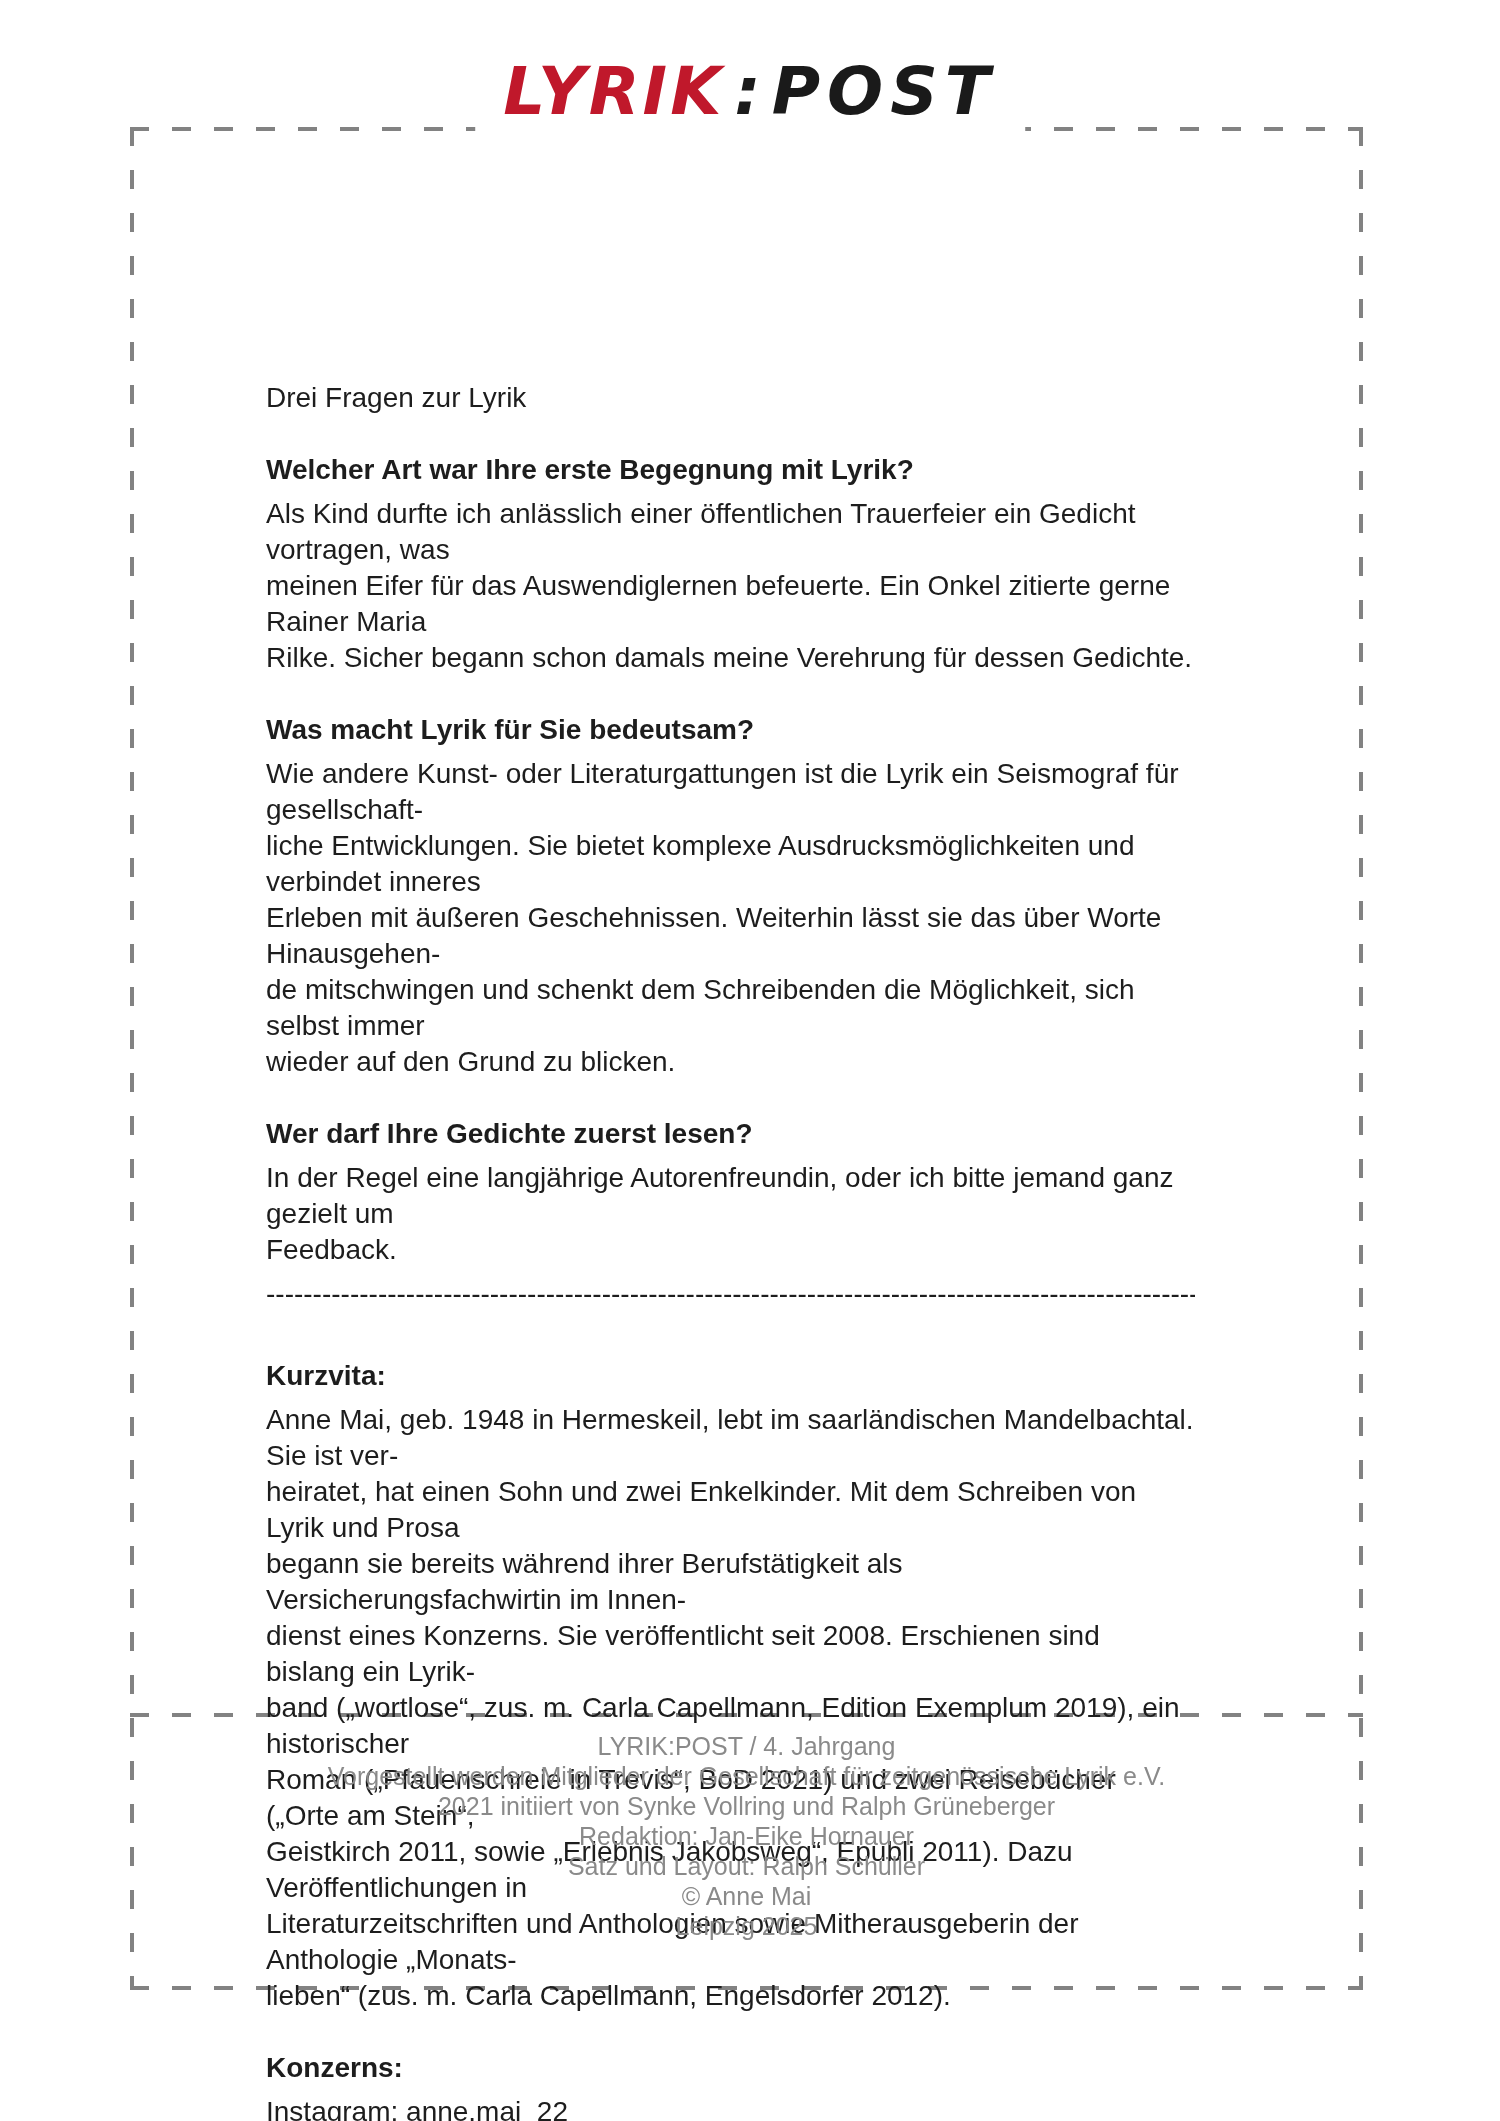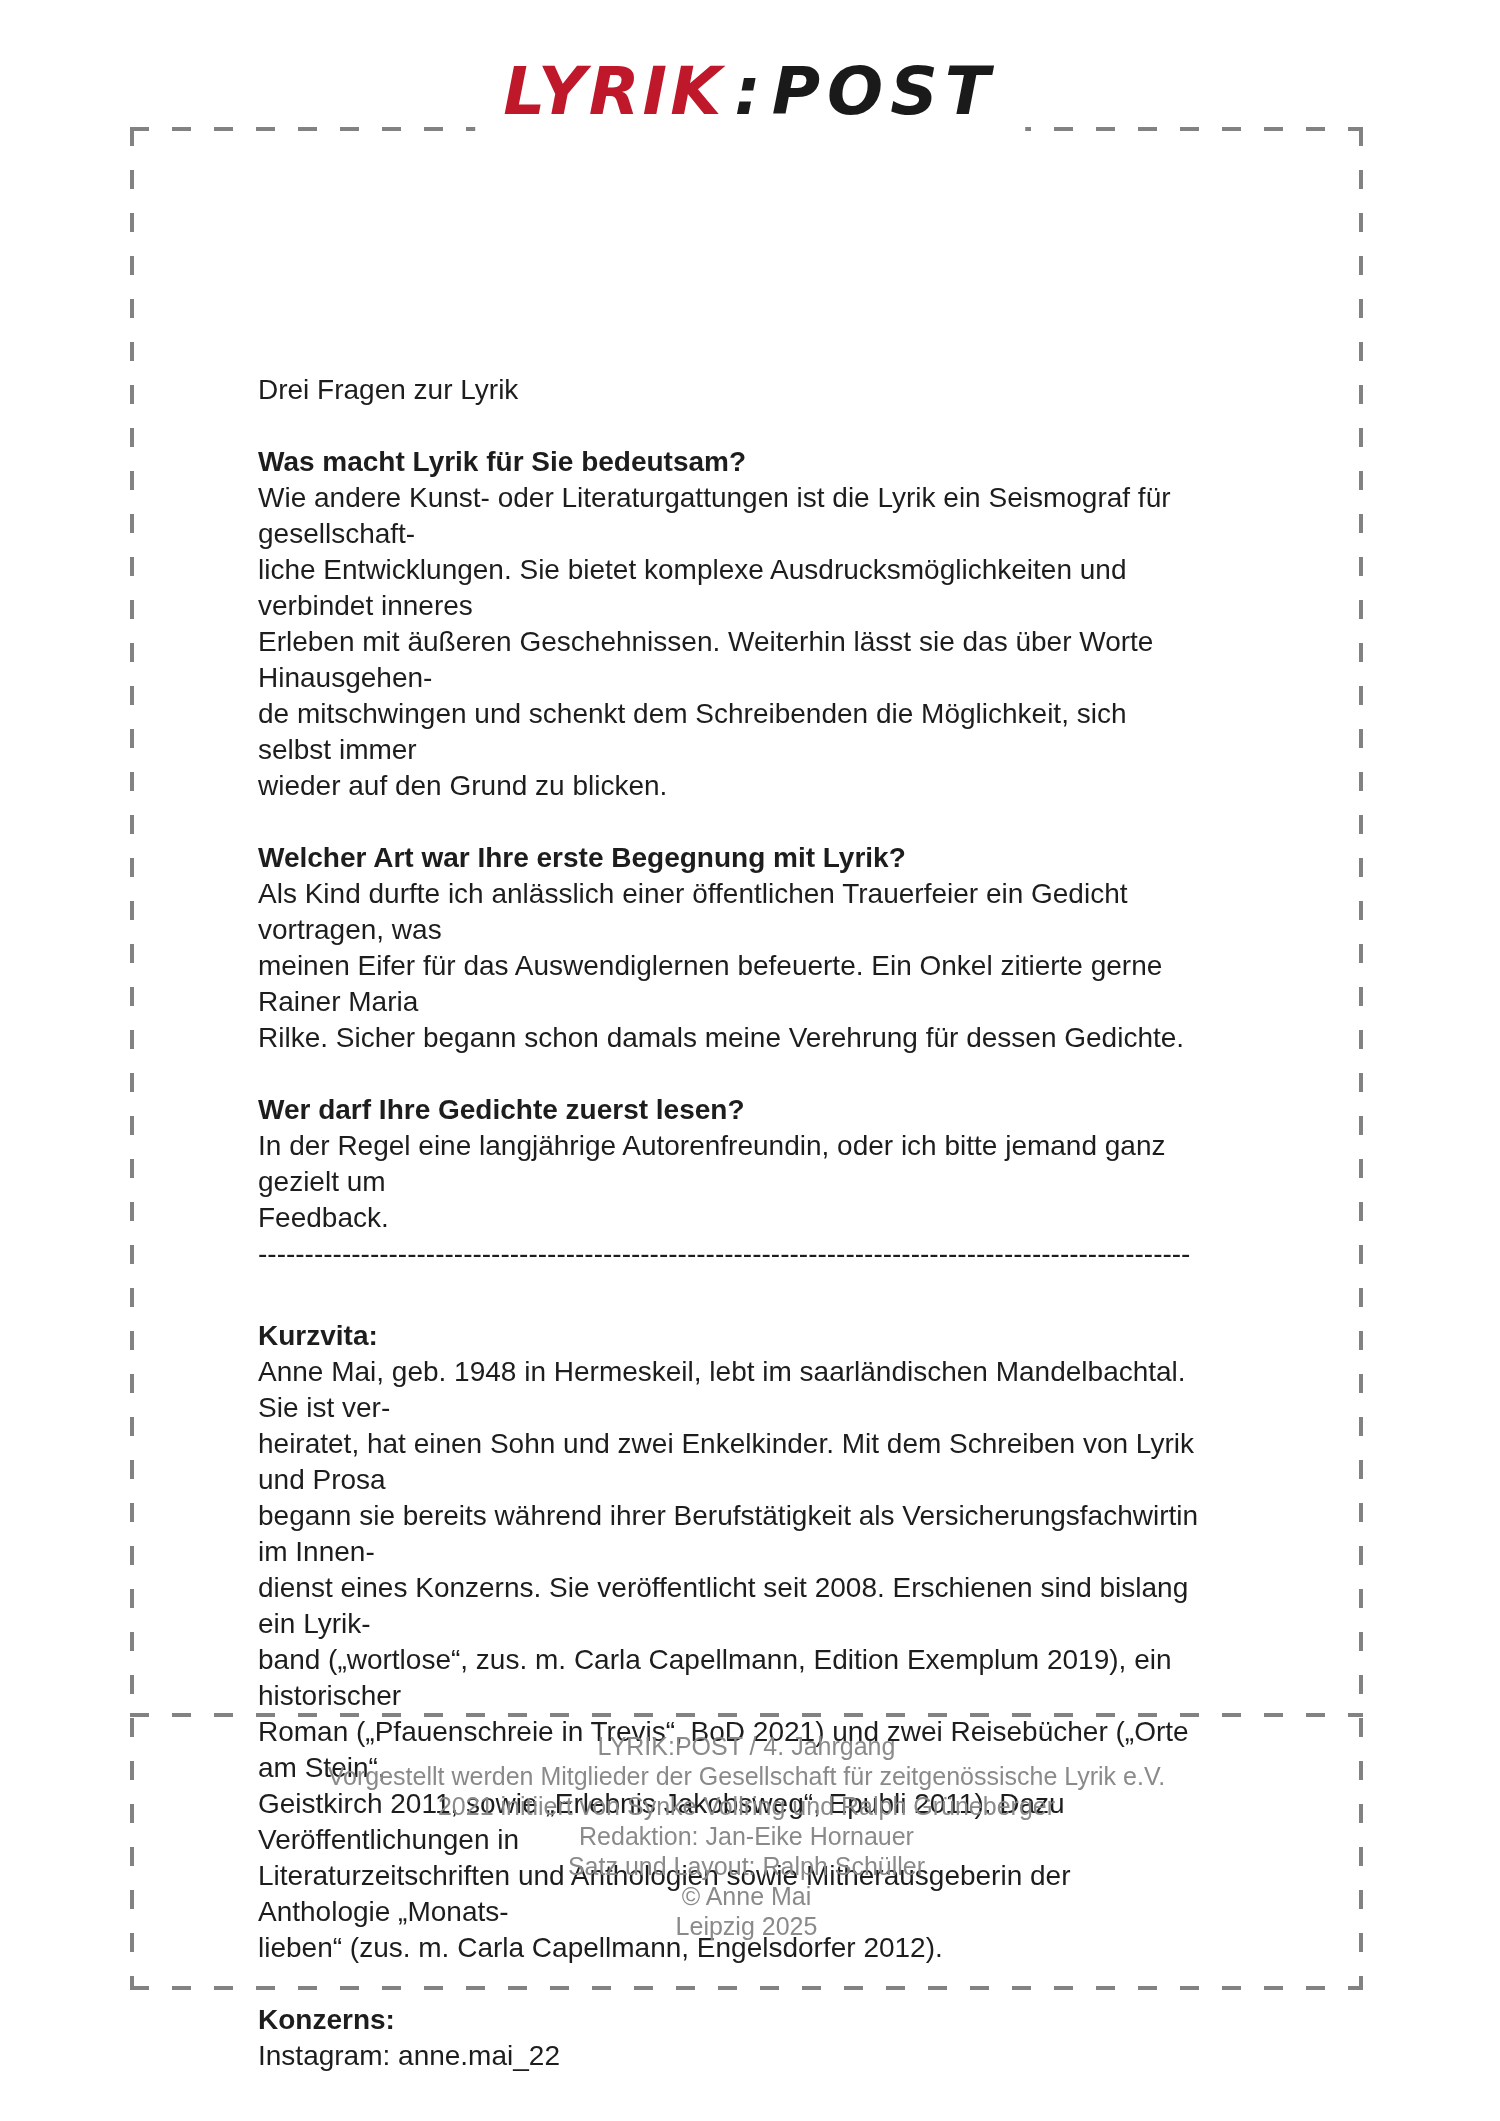--- a/index.html
+++ b/index.html
@@ -35,21 +35,21 @@
   .meta{
     position:absolute;top:146px;right:177px;text-align:right;
     font-size:30px;line-height:45px;color:#7c7c7c;
   }
   .meta-author{font-weight:bold;color:#6e6e6e;}
   
   .content{
     position:absolute;left:258px;top:372px;width:945px;
     font-size:28px;line-height:36px;color:#1d1d1d;
   }
-  .content p{margin:0;}
+  .content p{margin:8px;}
   .block{margin-top:36px;}
   .q{font-weight:bold;}
   .a{white-space:pre-line;}
   .separator{margin-top:48px;white-space:nowrap;overflow:hidden;}
   .vita{margin-top:46px;}
   
   .footer{
     position:absolute;top:1731px;left:130px;width:1233px;
     text-align:center;font-size:25px;line-height:30px;color:#8a8a8a;
     white-space:pre-line;
@@ -68,33 +68,33 @@
 
   <div class="logo">
     <span class="logo-lyrik">LYRIK</span><span class="logo-colon">:</span><span class="logo-post">POST</span>
   </div>
 
 
   <div class="content">
     <p class="intro">Drei Fragen zur Lyrik</p>
 
     <div class="block">
+      <p class="q">Welcher Art war Ihre erste Begegnung mit Lyrik?</p>
+      <p class="a">Als Kind durfte ich anlässlich einer öffentlichen Trauerfeier ein Gedicht vortragen, was
+meinen Eifer für das Auswendiglernen befeuerte. Ein Onkel zitierte gerne Rainer Maria
+Rilke. Sicher begann schon damals meine Verehrung für dessen Gedichte.</p>
+    </div>
+
+    <div class="block">
       <p class="q">Was macht Lyrik für Sie bedeutsam?</p>
       <p class="a">Wie andere Kunst- oder Literaturgattungen ist die Lyrik ein Seismograf für gesellschaft-
 liche Entwicklungen. Sie bietet komplexe Ausdrucksmöglichkeiten und verbindet inneres
 Erleben mit äußeren Geschehnissen. Weiterhin lässt sie das über Worte Hinausgehen-
 de mitschwingen und schenkt dem Schreibenden die Möglichkeit, sich selbst immer
 wieder auf den Grund zu blicken.</p>
-    </div>
-
-    <div class="block">
-      <p class="q">Welcher Art war Ihre erste Begegnung mit Lyrik?</p>
-      <p class="a">Als Kind durfte ich anlässlich einer öffentlichen Trauerfeier ein Gedicht vortragen, was
-meinen Eifer für das Auswendiglernen befeuerte. Ein Onkel zitierte gerne Rainer Maria
-Rilke. Sicher begann schon damals meine Verehrung für dessen Gedichte.</p>
     </div>
 
     <div class="block">
       <p class="q">Wer darf Ihre Gedichte zuerst lesen?</p>
       <p class="a">In der Regel eine langjährige Autorenfreundin, oder ich bitte jemand ganz gezielt um
 Feedback.</p>
     </div>
 
     <p class="separator">----------------------------------------------------------------------------------------------------</p>
 

